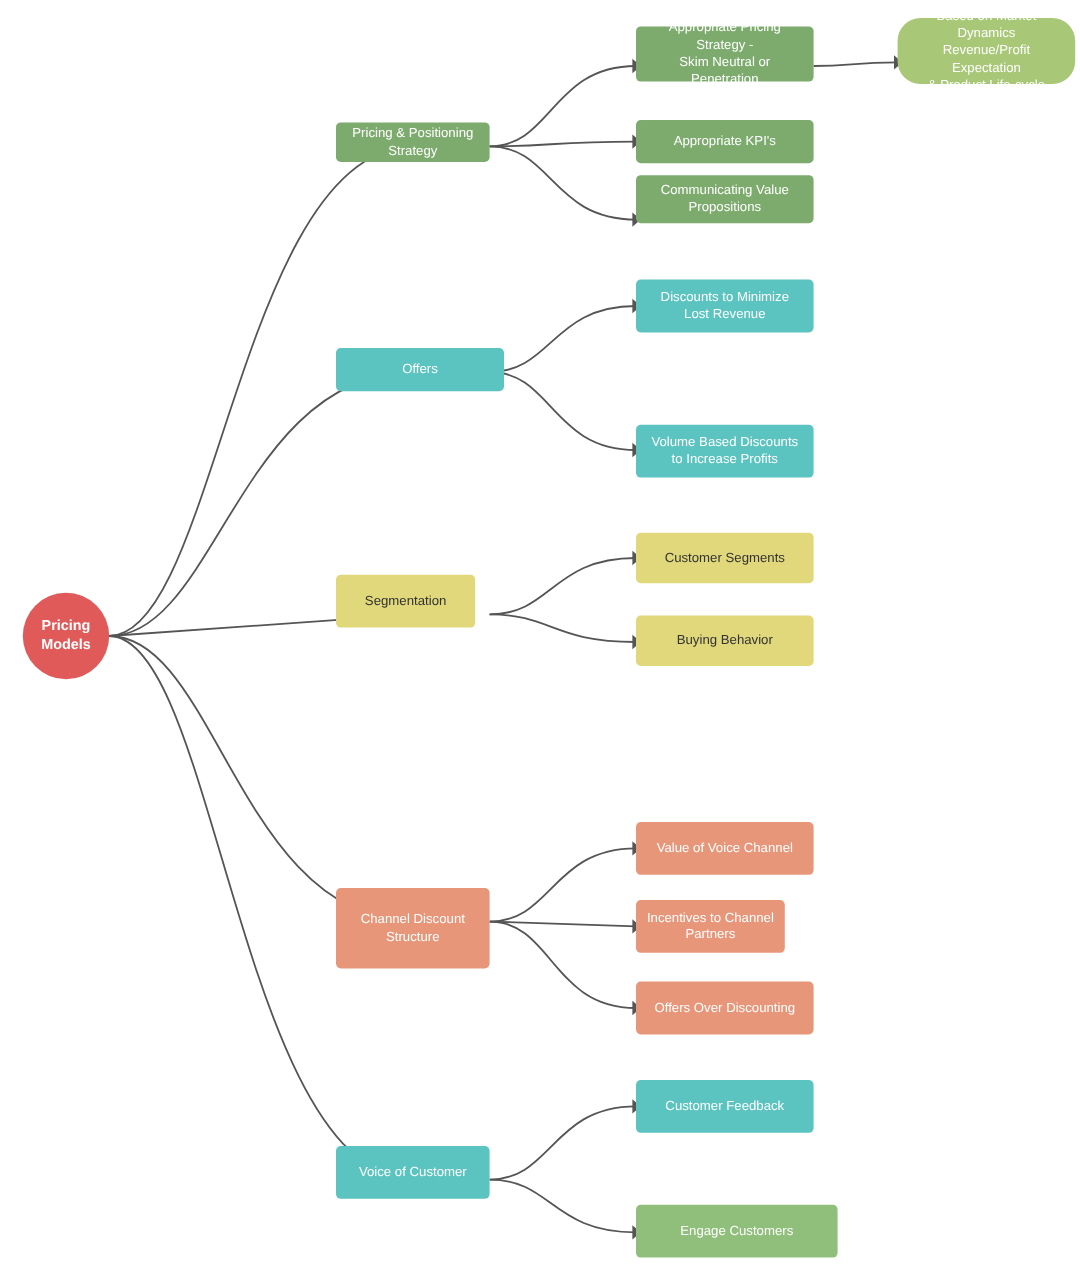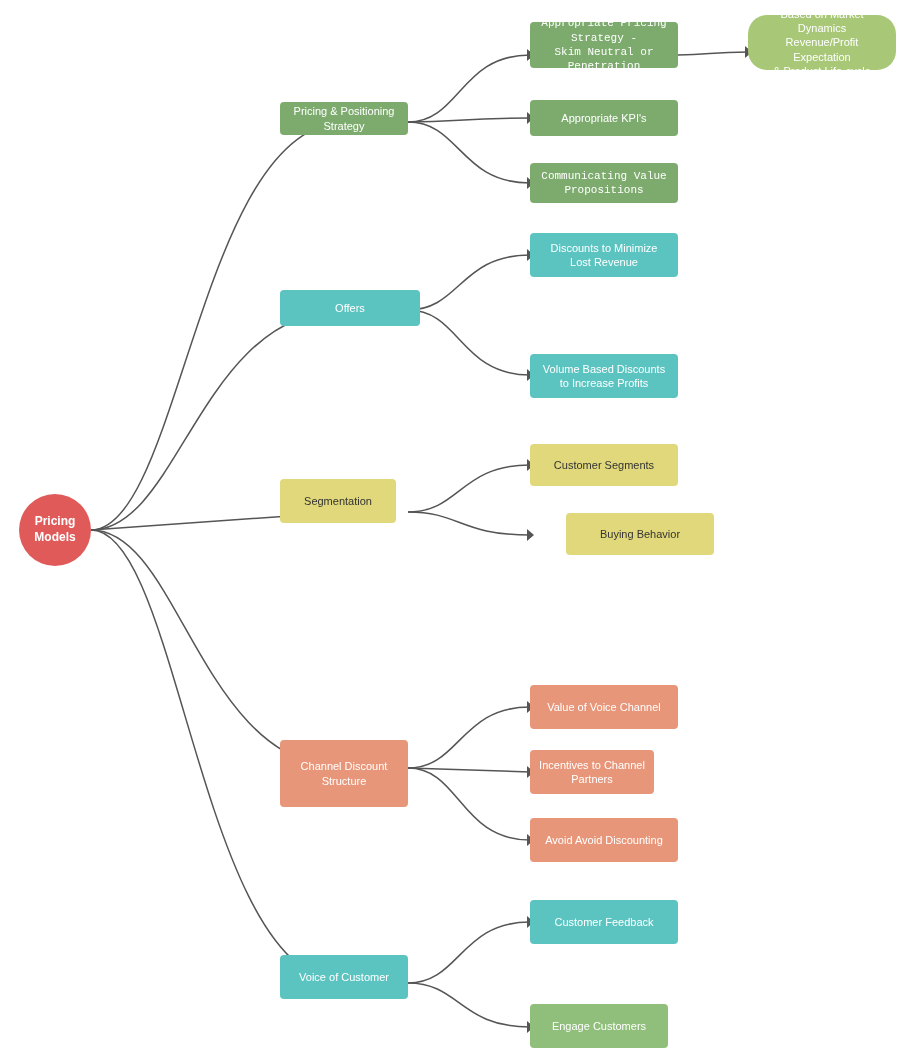--- a/index.html
+++ b/index.html
@@ -145,33 +145,33 @@
     <polygon points="527,1021 534,1027 527,1033" fill="#555"></polygon>
   </svg>
 
   <div class="node node-center" style="left:19px; top:494px; width:72px; height:72px;">Pricing
 Models</div>
 
   <div class="node node-green" style="left:280px; top:102px; width:128px; height:33px;">
     <span>Pricing &amp; Positioning<br>Strategy</span>
   </div>
 
-  <div class="node node-green" style="left:530px; top:22px; width:148px; height:46px;font-family:Liberation Mono, monospace;">
+  <div class="node node-green" style="left:530px; top:22px; width:148px; height:46px;">
     <span>Appropriate Pricing Strategy -<br>Skim Neutral or Penetration</span>
   </div>
 
   <div class="node node-green-light" style="left:748px; top:15px; width:148px; height:55px;">
     <span>Based on Market Dynamics<br>Revenue/Profit Expectation<br>&amp; Product Life-cycle</span>
   </div>
 
   <div class="node node-green" style="left:530px; top:100px; width:148px; height:36px;">
     <span>Appropriate KPI's</span>
   </div>
 
-  <div class="node node-green" style="left:530px; top:163px; width:148px; height:40px;font-family:Liberation Mono, monospace;">
+  <div class="node node-green" style="left:530px; top:146px; width:148px; height:40px;">
     <span>Communicating Value<br>Propositions</span>
   </div>
 
   <div class="node node-teal" style="left:280px; top:290px; width:140px; height:36px;">
     <span>Offers</span>
   </div>
 
   <div class="node node-teal" style="left:530px; top:233px; width:148px; height:44px;">
     <span>Discounts to Minimize<br>Lost Revenue</span>
   </div>
@@ -181,45 +181,45 @@
   </div>
 
   <div class="node node-yellow" style="left:280px; top:479px; width:116px; height:44px;">
     <span>Segmentation</span>
   </div>
 
   <div class="node node-yellow" style="left:530px; top:444px; width:148px; height:42px;">
     <span>Customer Segments</span>
   </div>
 
-  <div class="node node-yellow" style="left:530px; top:513px; width:148px; height:42px;margin-left:36px;">
+  <div class="node node-yellow" style="left:530px; top:513px; width:148px; height:42px;">
     <span>Buying Behavior</span>
   </div>
 
   <div class="node node-salmon" style="left:280px; top:740px; width:128px; height:67px;">
     <span>Channel Discount<br>Structure</span>
   </div>
 
   <div class="node node-salmon" style="left:530px; top:685px; width:148px; height:44px;">
     <span>Value of Voice Channel</span>
   </div>
 
   <div class="node node-salmon" style="left:530px; top:750px; width:124px; height:44px;">
     <span>Incentives to Channel<br>Partners</span>
   </div>
 
   <div class="node node-salmon" style="left:530px; top:818px; width:148px; height:44px;">
-    <span>Avoid Avoid Discounting</span>
+    <span>Offers Over Discounting</span>
   </div>
 
   <div class="node node-teal" style="left:280px; top:955px; width:128px; height:44px;">
     <span>Voice of Customer</span>
   </div>
 
   <div class="node node-teal" style="left:530px; top:900px; width:148px; height:44px;">
     <span>Customer Feedback</span>
   </div>
 
-  <div class="node node-green2" style="left:530px; top:1004px; width:138px; height:44px;">
+  <div class="node node-green2" style="left:530px; top:1004px; width:168px; height:44px;">
     <span>Engage Customers</span>
   </div>
 
 </div>
 
 </body></html>

